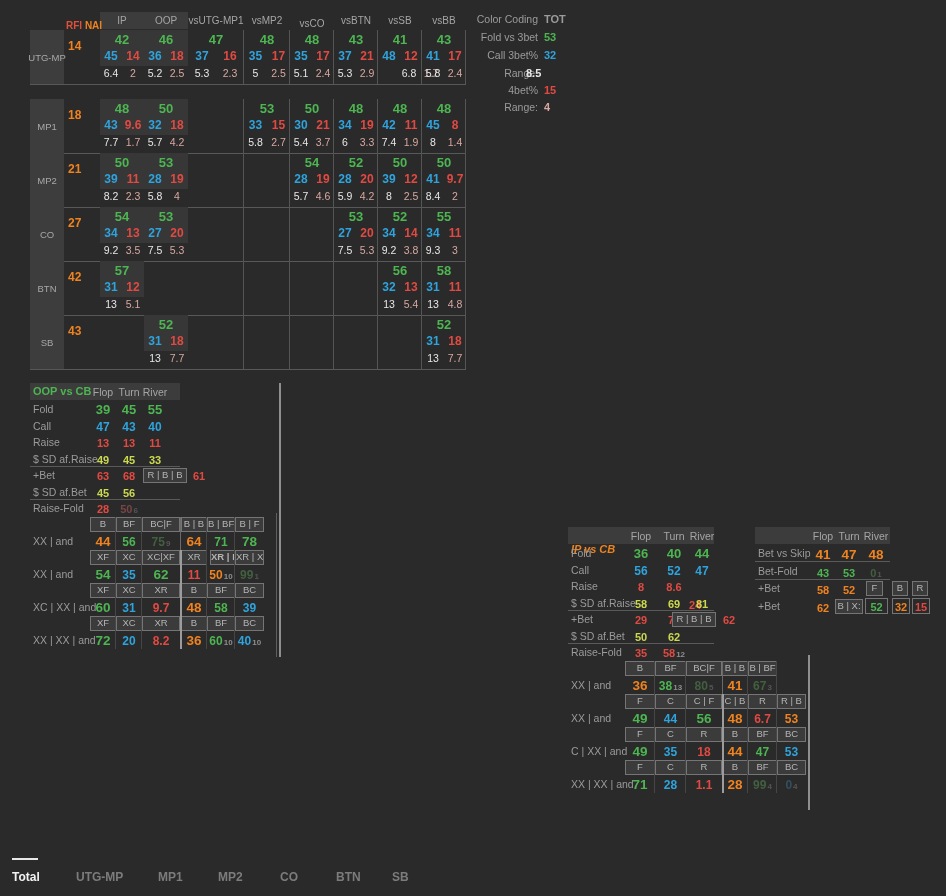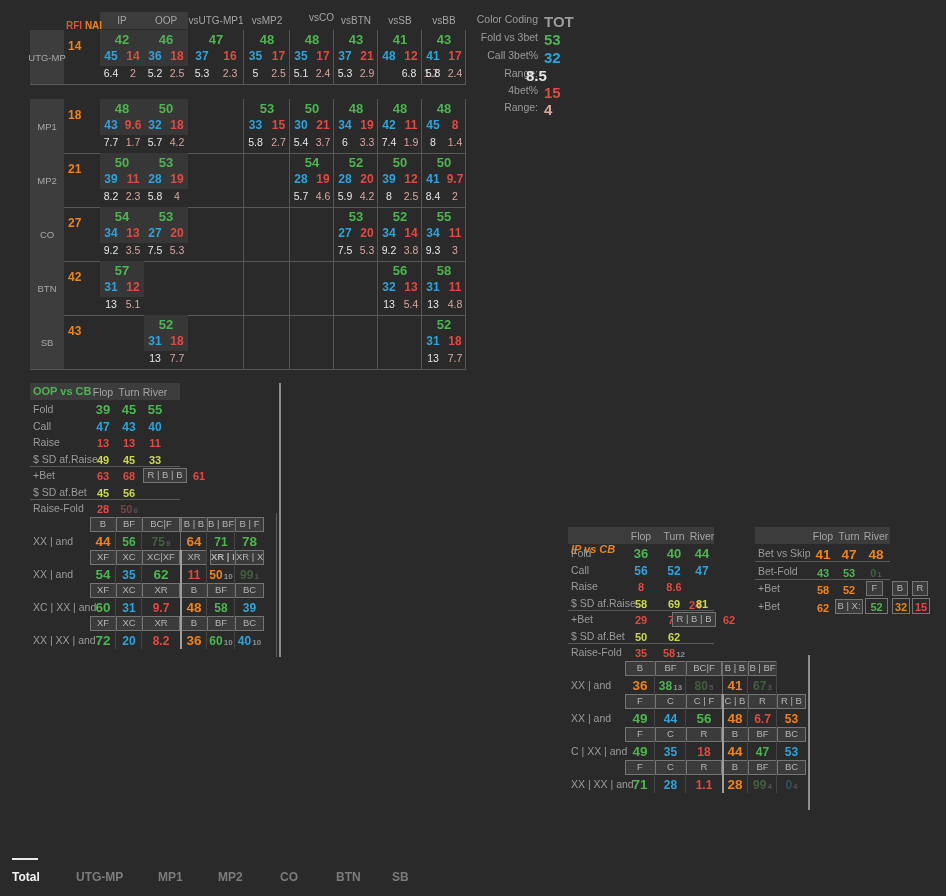--- a/index.html
+++ b/index.html
@@ -15,21 +15,21 @@
   .half{flex:1;text-align:center}
   .rfi-lbl{color:#e0513b;font-size:10px;font-weight:bold}
   .nai-lbl{color:#ef831f;font-size:10px;font-weight:bold}
   .hdr-lbl{color:#a5a5a5;font-size:10px;white-space:nowrap}
   .rowlbl{color:#a8a8a8;font-size:9.5px;white-space:nowrap}
   .rfi-val{color:#ef831f;font-size:12px;font-weight:bold}
   .ttl{font-size:11px;font-weight:bold;white-space:nowrap}
   .colhdr{color:#a5a5a5;font-size:10.5px}
   .rlbl{color:#9b9b9b;font-size:10.5px;white-space:nowrap}
   .cclbl{color:#9b9b9b;font-size:10.5px;white-space:nowrap}
-  .ccval{font-size:15px;font-weight:bold}
+  .ccval{font-size:11px;font-weight:bold}
   .hbox{border:1px solid #757575;background:#3b3b3b;color:#b5b5b5;font-size:9.5px;
         line-height:12px;text-align:center;white-space:nowrap;overflow:hidden}
   .vbox{border:1px solid #757575}
   .sv{font-weight:bold;font-size:11px}
   .sv.lg{font-size:13.5px}
   .sub{font-size:8px;color:#8f8f8f;margin-left:1px;font-weight:bold}
   .subf{color:#555}
   .tab{font-size:12px;font-weight:bold;color:#7c7c7c;white-space:nowrap;cursor:pointer}
   .tab.active{color:#f2f2f2}
 </style>
@@ -37,21 +37,21 @@
 <body>
 
 <div id="app">
   <div id="top-grid" style="left:30px;top:12px;width:436px;height:360px;">
       <div style="left: 70px; top: 0px; width: 88px; height: 17px; background: rgb(60, 60, 60);"></div>
       <div style="left: 36px; top: 3px; width: 40px; white-space: nowrap;"><span class="rfi-lbl">RFI</span><span class="nai-lbl">&nbsp;NAI</span></div>
       <div class="hdr-lbl" style="left: 70px; top: 3px; width: 44px; text-align: center;">IP</div>
       <div class="hdr-lbl" style="left: 114px; top: 3px; width: 44px; text-align: center;">OOP</div>
       <div class="hdr-lbl" style="left: 158px; top: 3px; width: 56px; text-align: center;">vsUTG-MP1</div>
       <div class="hdr-lbl" style="left: 214px; top: 3px; width: 46px; text-align: center;">vsMP2</div>
-      <div class="hdr-lbl" style="left: 260px; top: 0; width: 44px; text-align: right;">vsCO</div>
+      <div class="hdr-lbl" style="left: 260px; top: 6px; width: 44px; text-align: center;">vsCO</div>
       <div class="hdr-lbl" style="left: 304px; top: 3px; width: 44px; text-align: center;">vsBTN</div>
       <div class="hdr-lbl" style="left: 348px; top: 3px; width: 44px; text-align: center;">vsSB</div>
       <div class="hdr-lbl" style="left: 392px; top: 3px; width: 44px; text-align: center;">vsBB</div>
       <div style="left: 0px; top: 18px; width: 436px; height: 54px; border-bottom: 1px solid rgb(88, 88, 88);">
         <div class="rowlbl" style="left: 0px; top: 0px; width: 34px; height: 54px; background: rgb(61, 61, 61); display: flex; align-items: center; justify-content: center;">UTG-MP</div>
         <div class="rfi-val" style="left: 38px; top: 9px; width: 30px;">14</div>
         <div style="left: 114px; top: 0px; width: 1px; height: 36px; background: rgb(74, 74, 74);"></div>
         <div style="left: 70px; top: 0px; width: 44px; height: 36px; background: rgb(55, 55, 55);"></div>
         <div class="gl1" style="left: 70px; top: 1px; width: 44px; text-align: center;">42</div>
         <div class="gl2" style="left: 70px; top: 19px; width: 44px; display: flex;">

